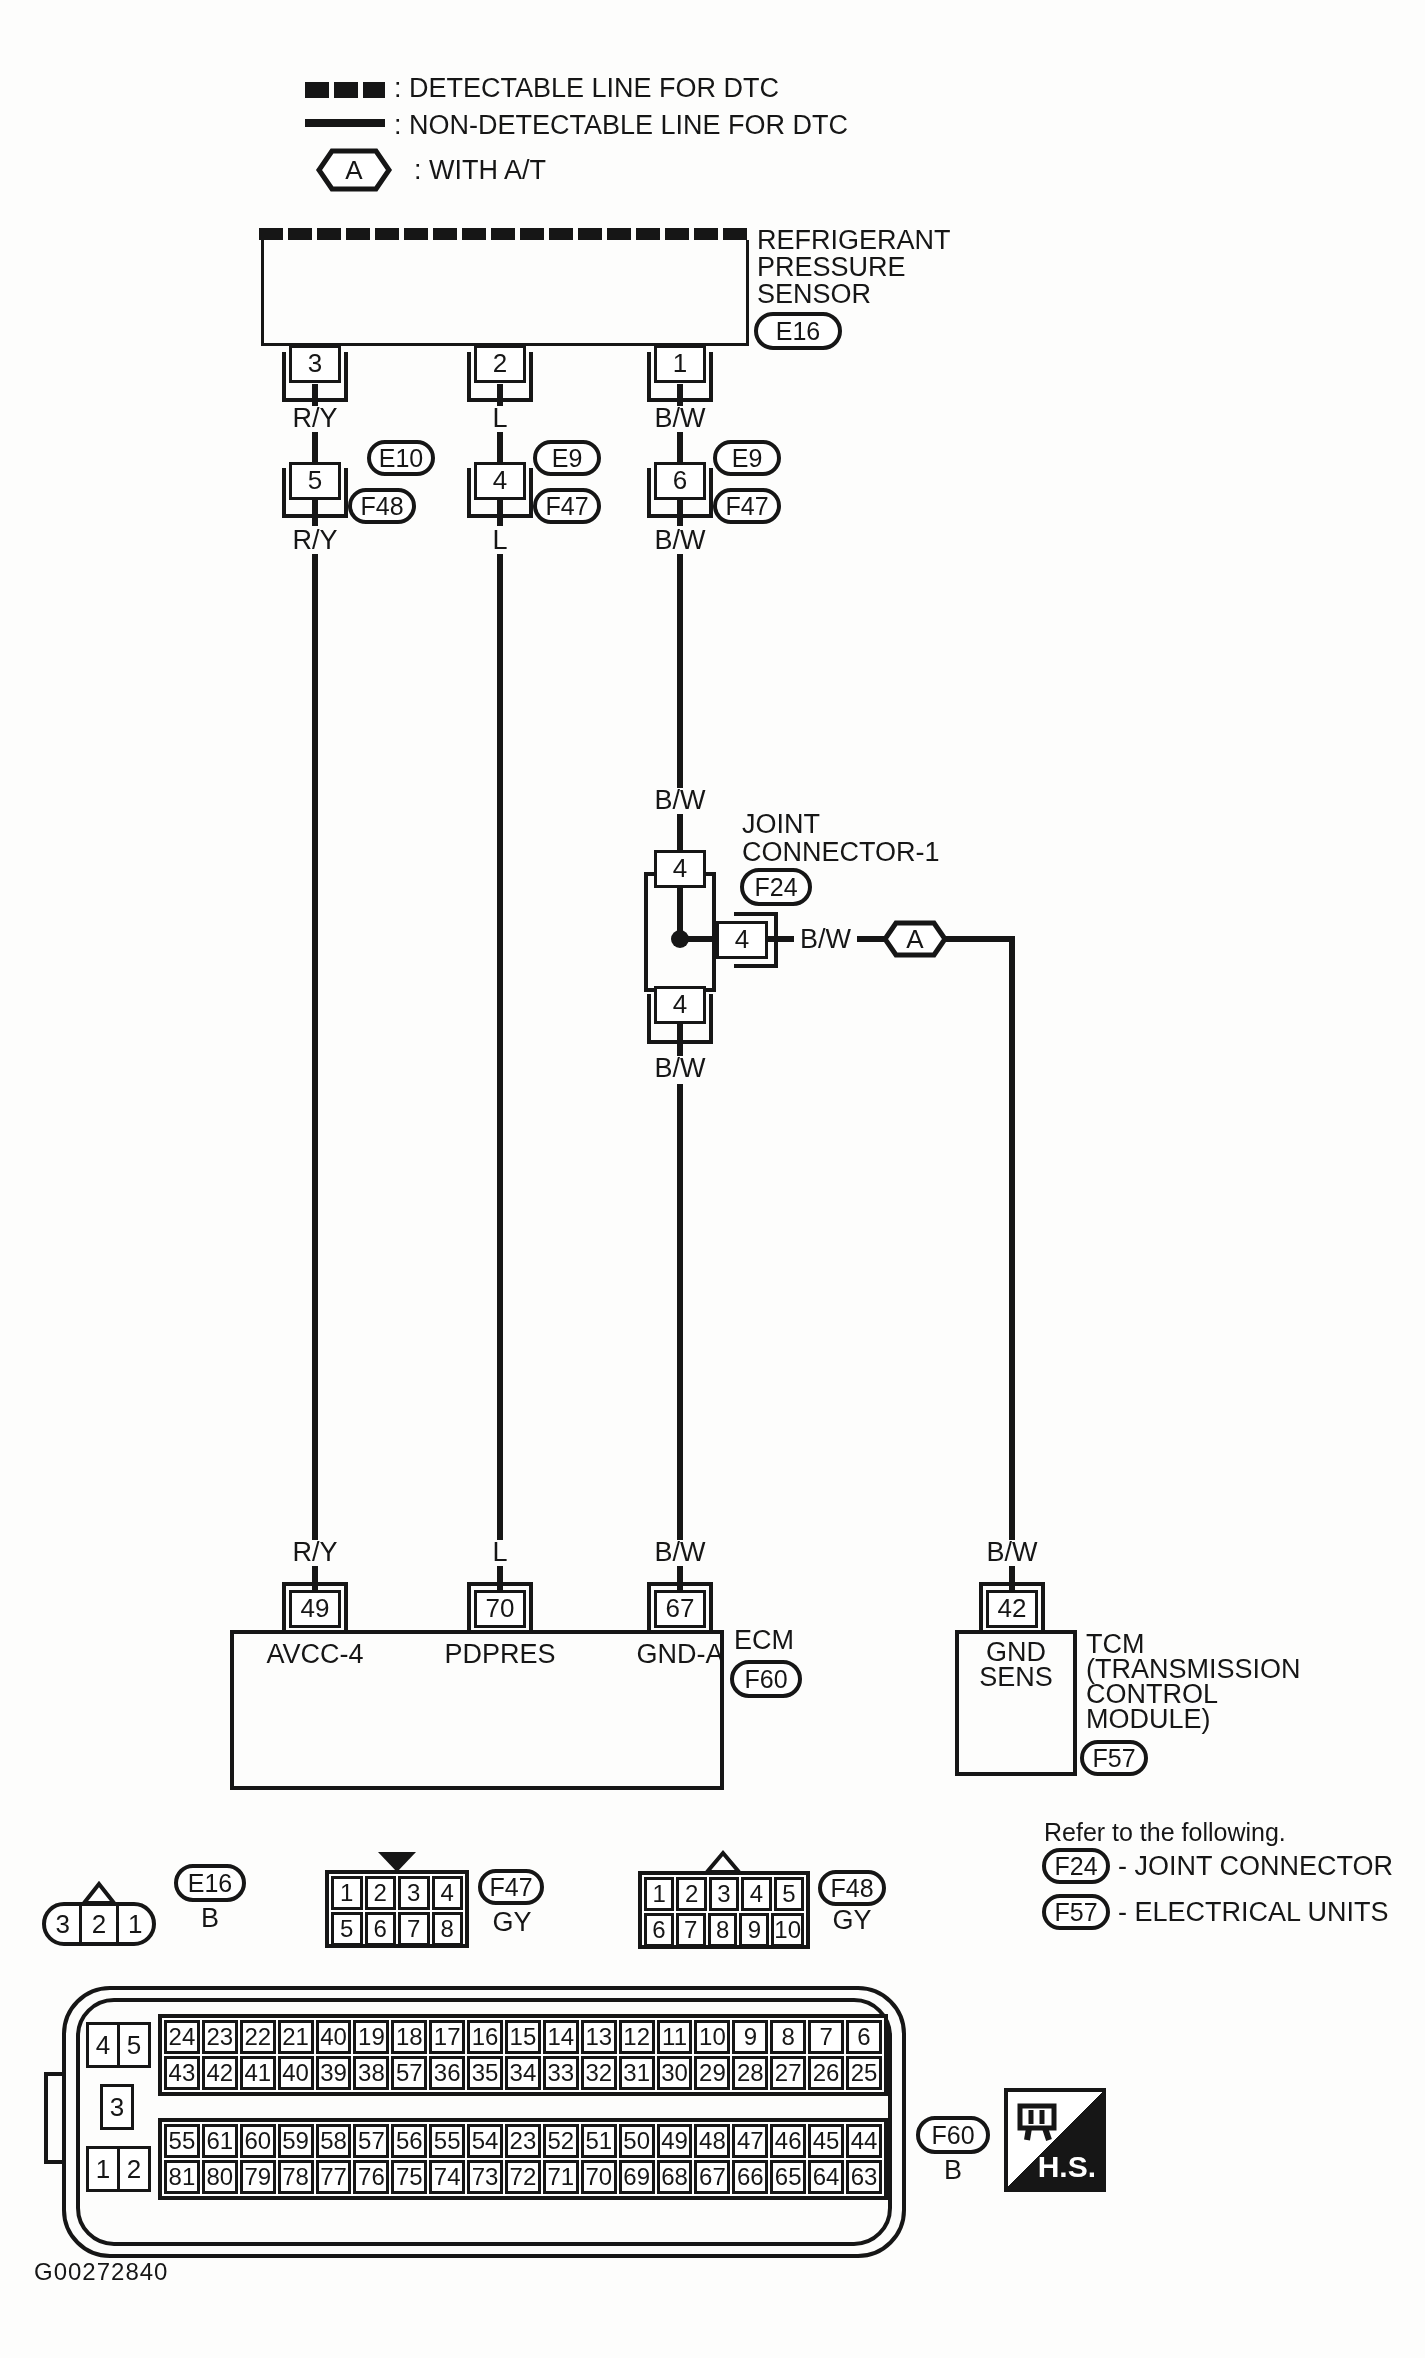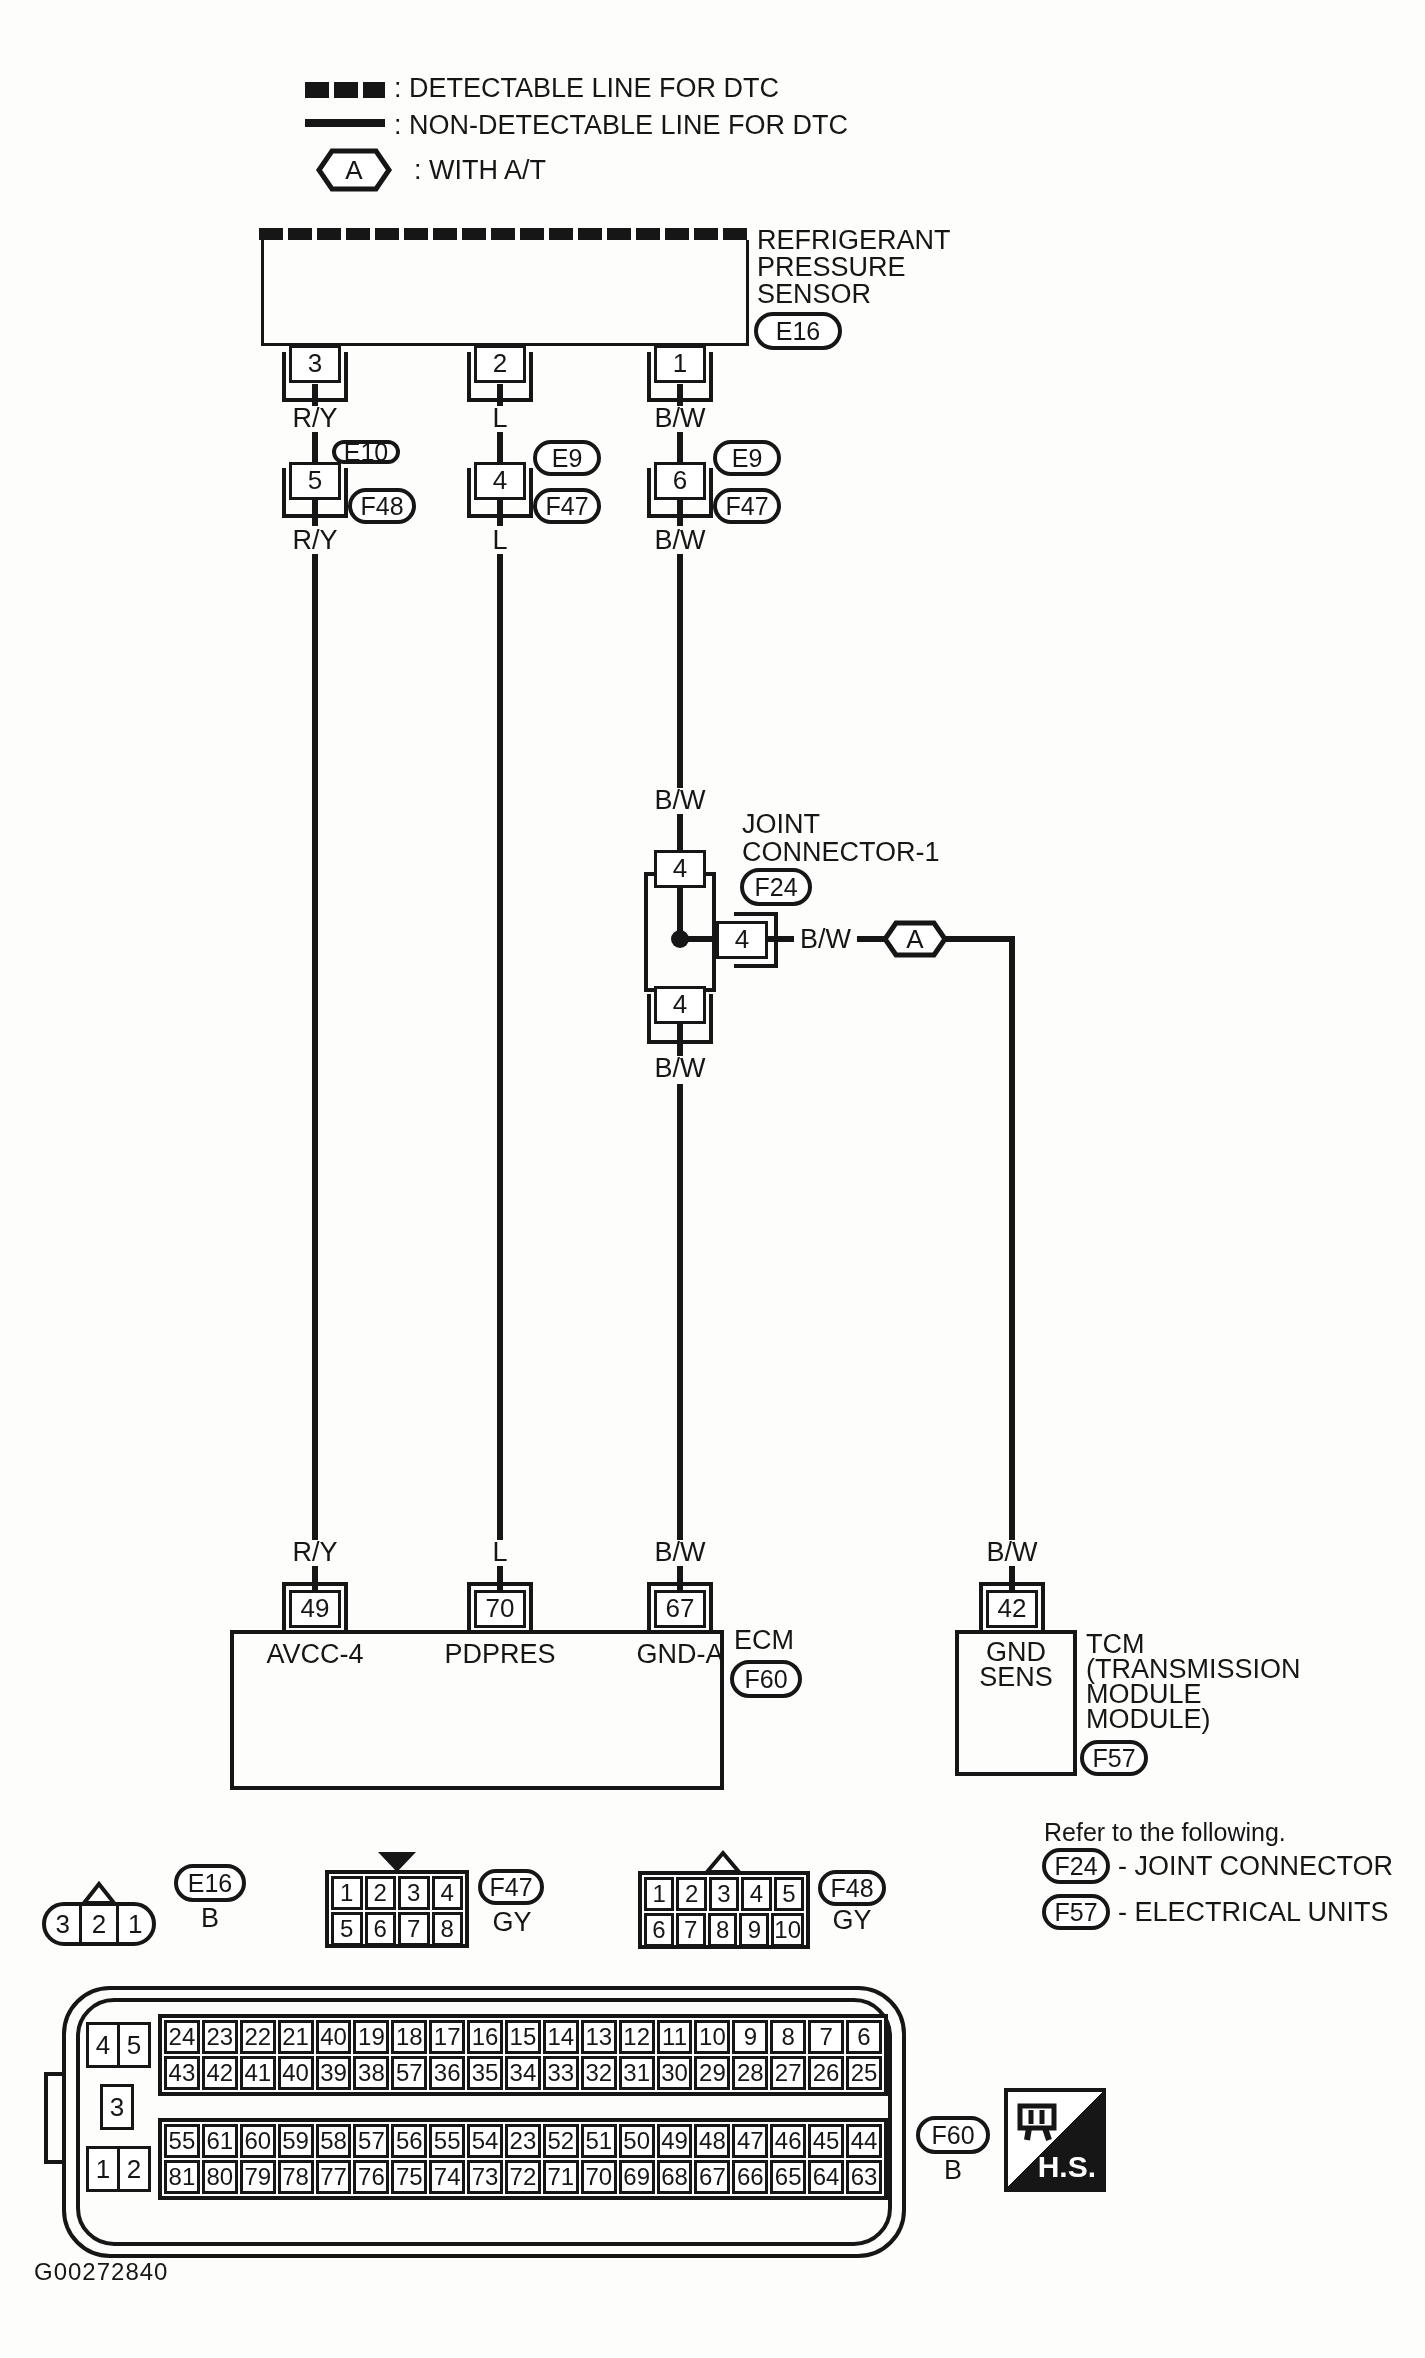--- a/index.html
+++ b/index.html
@@ -95,21 +95,21 @@
   <div class="t tc" style="left:315px;top:404px">R/Y</div>
   <div class="t tc" style="left:500px;top:404px">L</div>
   <div class="t tc" style="left:680px;top:404px">B/W</div>
 
   <div class="bkt open-top" style="left:282px;top:468px;width:66px;height:50px"></div>
   <div class="bkt open-top" style="left:467px;top:468px;width:66px;height:50px"></div>
   <div class="bkt open-top" style="left:647px;top:468px;width:66px;height:50px"></div>
   <div class="pin" style="left:289px;top:462px">5</div>
   <div class="pin" style="left:474px;top:462px">4</div>
   <div class="pin" style="left:654px;top:462px">6</div>
-  <div class="oval" style="left:332px;top:440px;width:68px;height:24px">E10</div>
+  <div class="oval" style="left:367px;top:440px;width:68px;height:36px">E10</div>
   <div class="oval" style="left:348px;top:488px;width:68px;height:36px">F48</div>
   <div class="oval" style="left:533px;top:440px;width:68px;height:36px">E9</div>
   <div class="oval" style="left:533px;top:488px;width:68px;height:36px">F47</div>
   <div class="oval" style="left:713px;top:440px;width:68px;height:36px">E9</div>
   <div class="oval" style="left:713px;top:488px;width:68px;height:36px">F47</div>
   <div class="t tc" style="left:315px;top:526px">R/Y</div>
   <div class="t tc" style="left:500px;top:526px">L</div>
   <div class="t tc" style="left:680px;top:526px">B/W</div>
 
   <div class="t tc" style="left:680px;top:786px">B/W</div>
@@ -150,21 +150,21 @@
   <div class="t" style="left:734px;top:1626px">ECM</div>
   <div class="oval" style="left:730px;top:1660px;width:72px;height:38px">F60</div>
 
   <div class="bkt open-bottom" style="left:979px;top:1582px;width:66px;height:48px"></div>
   <div class="pin" style="left:986px;top:1590px">42</div>
   <div class="bigbox" style="left:955px;top:1630px;width:122px;height:146px"></div>
   <div class="t tc" style="left:1016px;top:1638px">GND</div>
   <div class="t tc" style="left:1016px;top:1663px">SENS</div>
   <div class="t" style="left:1086px;top:1630px">TCM</div>
   <div class="t" style="left:1086px;top:1655px">(TRANSMISSION</div>
-  <div class="t" style="left:1086px;top:1680px">MODULE</div>
+  <div class="t" style="left:1086px;top:1680px">CONTROL</div>
   <div class="t" style="left:1086px;top:1705px">MODULE)</div>
   <div class="oval" style="left:1080px;top:1740px;width:68px;height:36px">F57</div>
 
   <div class="t sm" style="left:1044px;top:1818px">Refer to the following.</div>
   <div class="oval" style="left:1042px;top:1848px;width:68px;height:36px">F24</div>
   <div class="t" style="left:1118px;top:1852px">- JOINT CONNECTOR</div>
   <div class="oval" style="left:1042px;top:1894px;width:68px;height:36px">F57</div>
   <div class="t" style="left:1118px;top:1898px">- ELECTRICAL UNITS</div>
 
   <svg style="left:82px;top:1882px" width="34" height="22">

